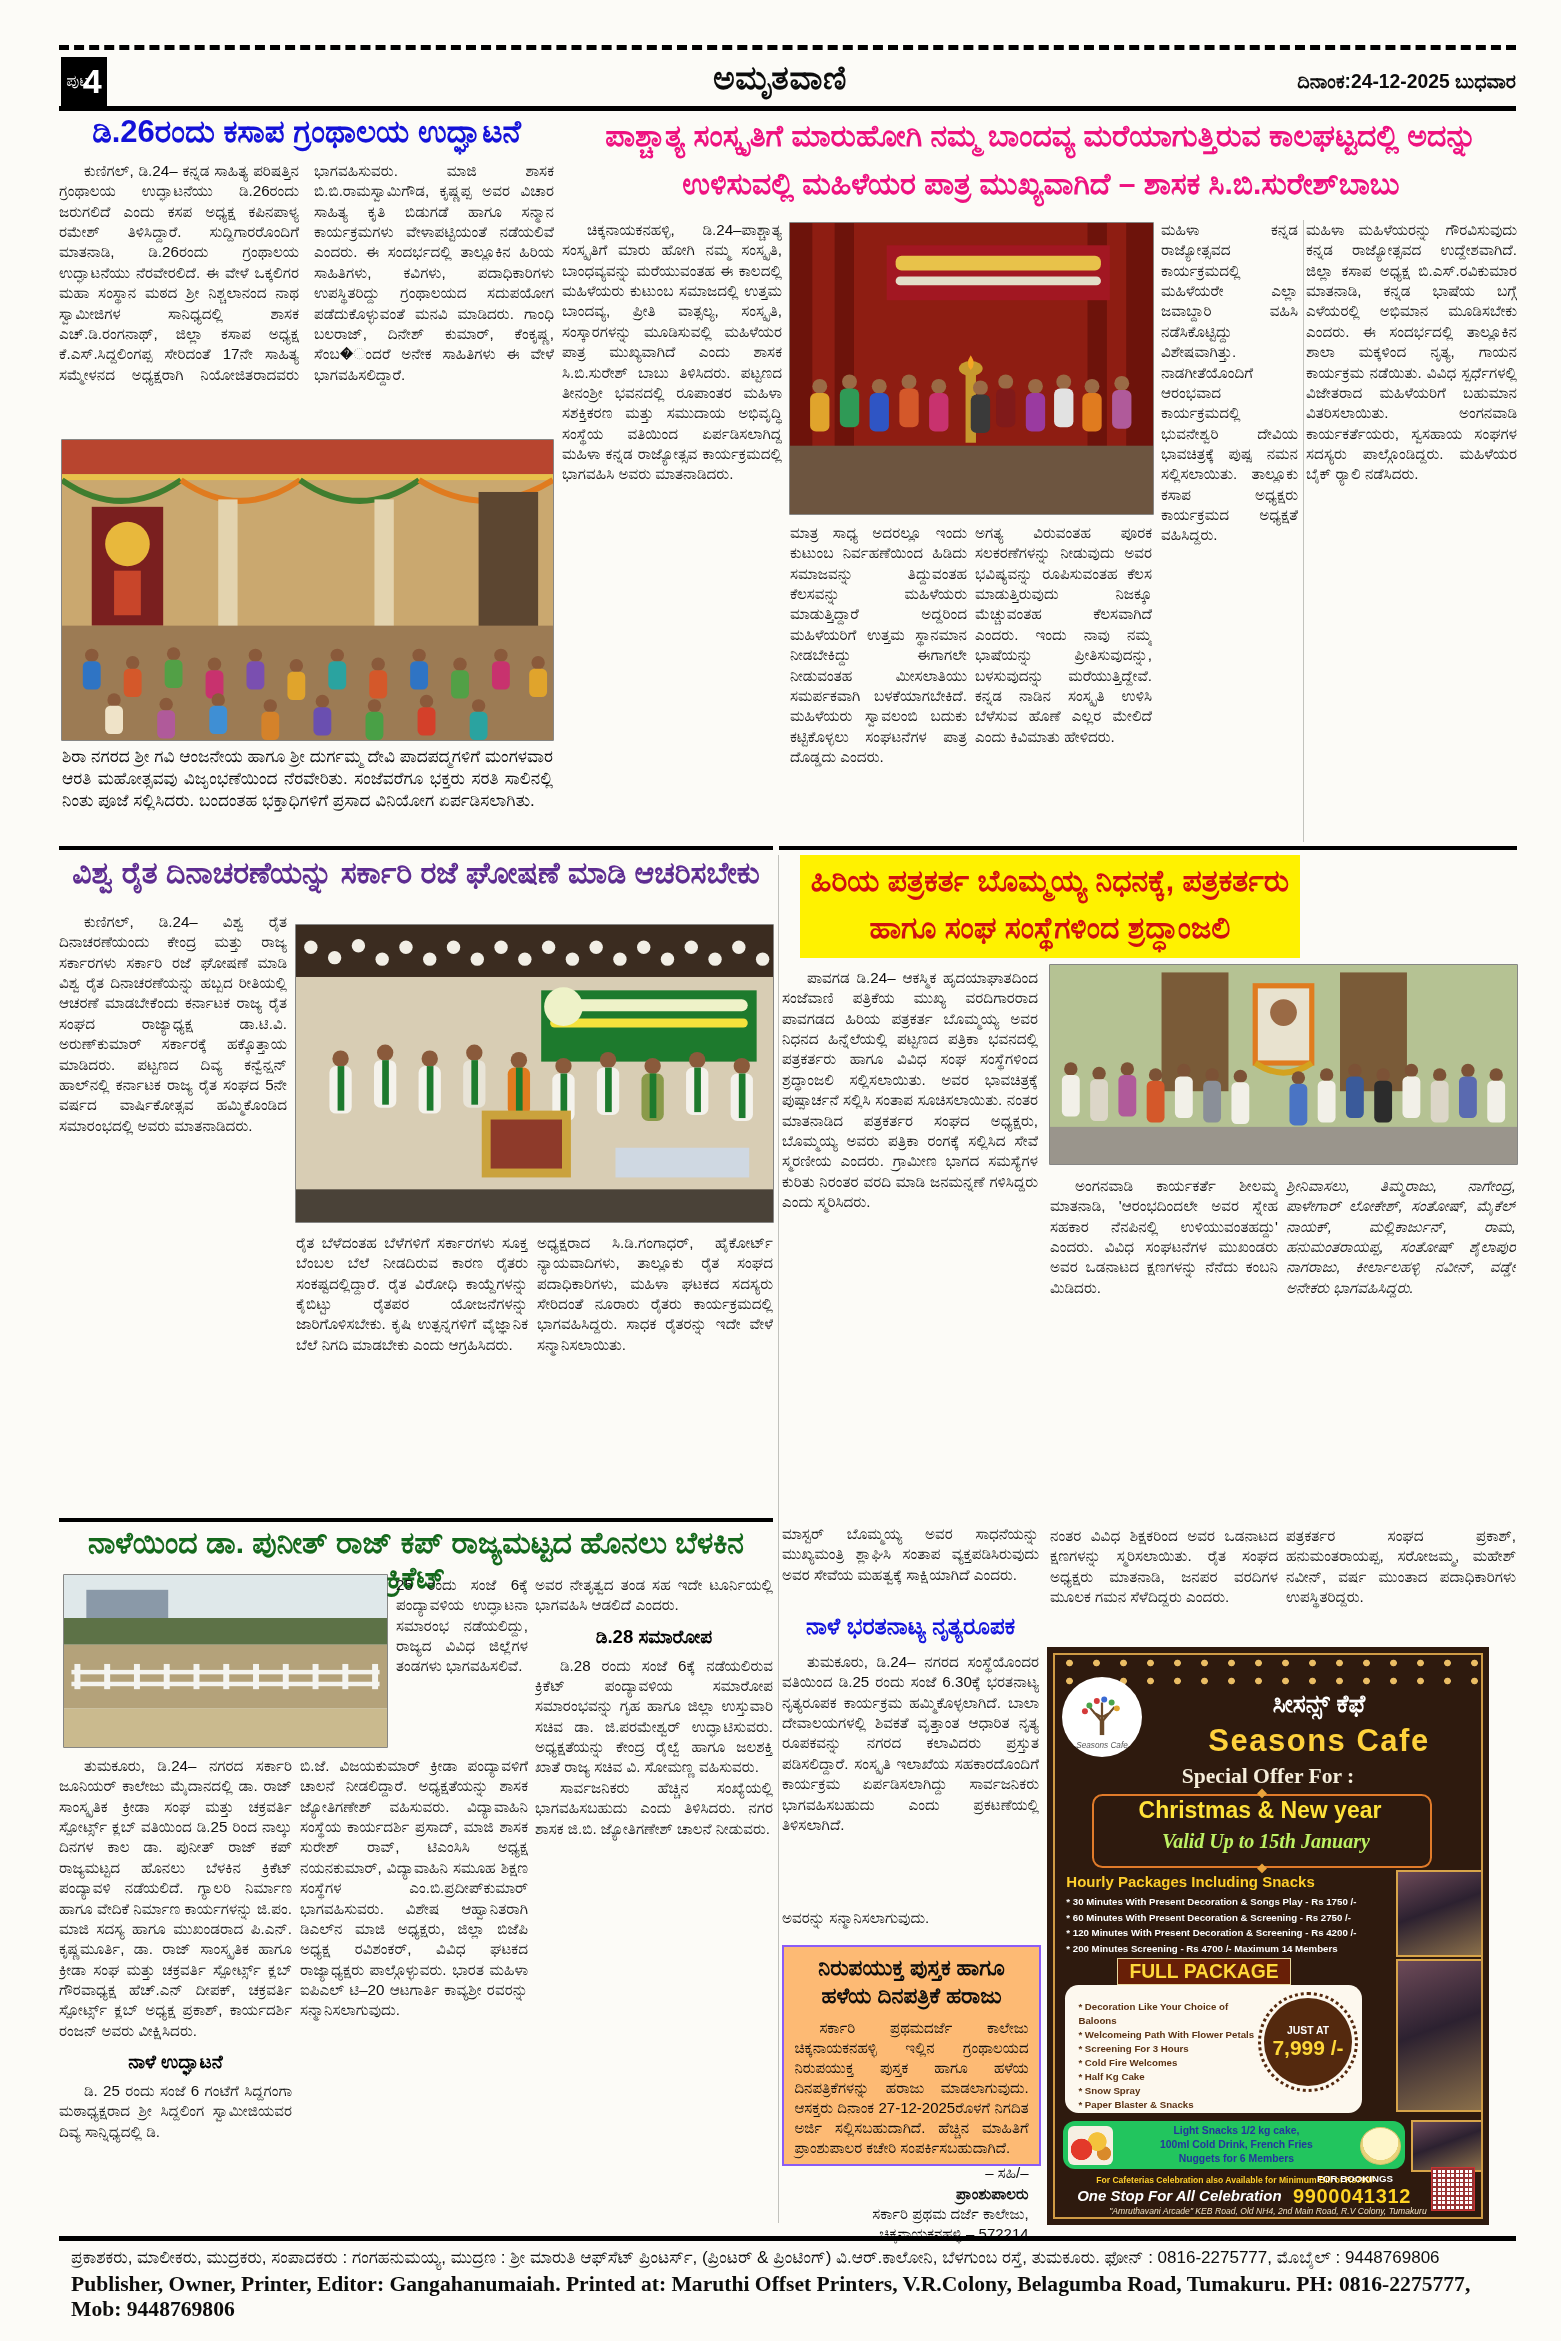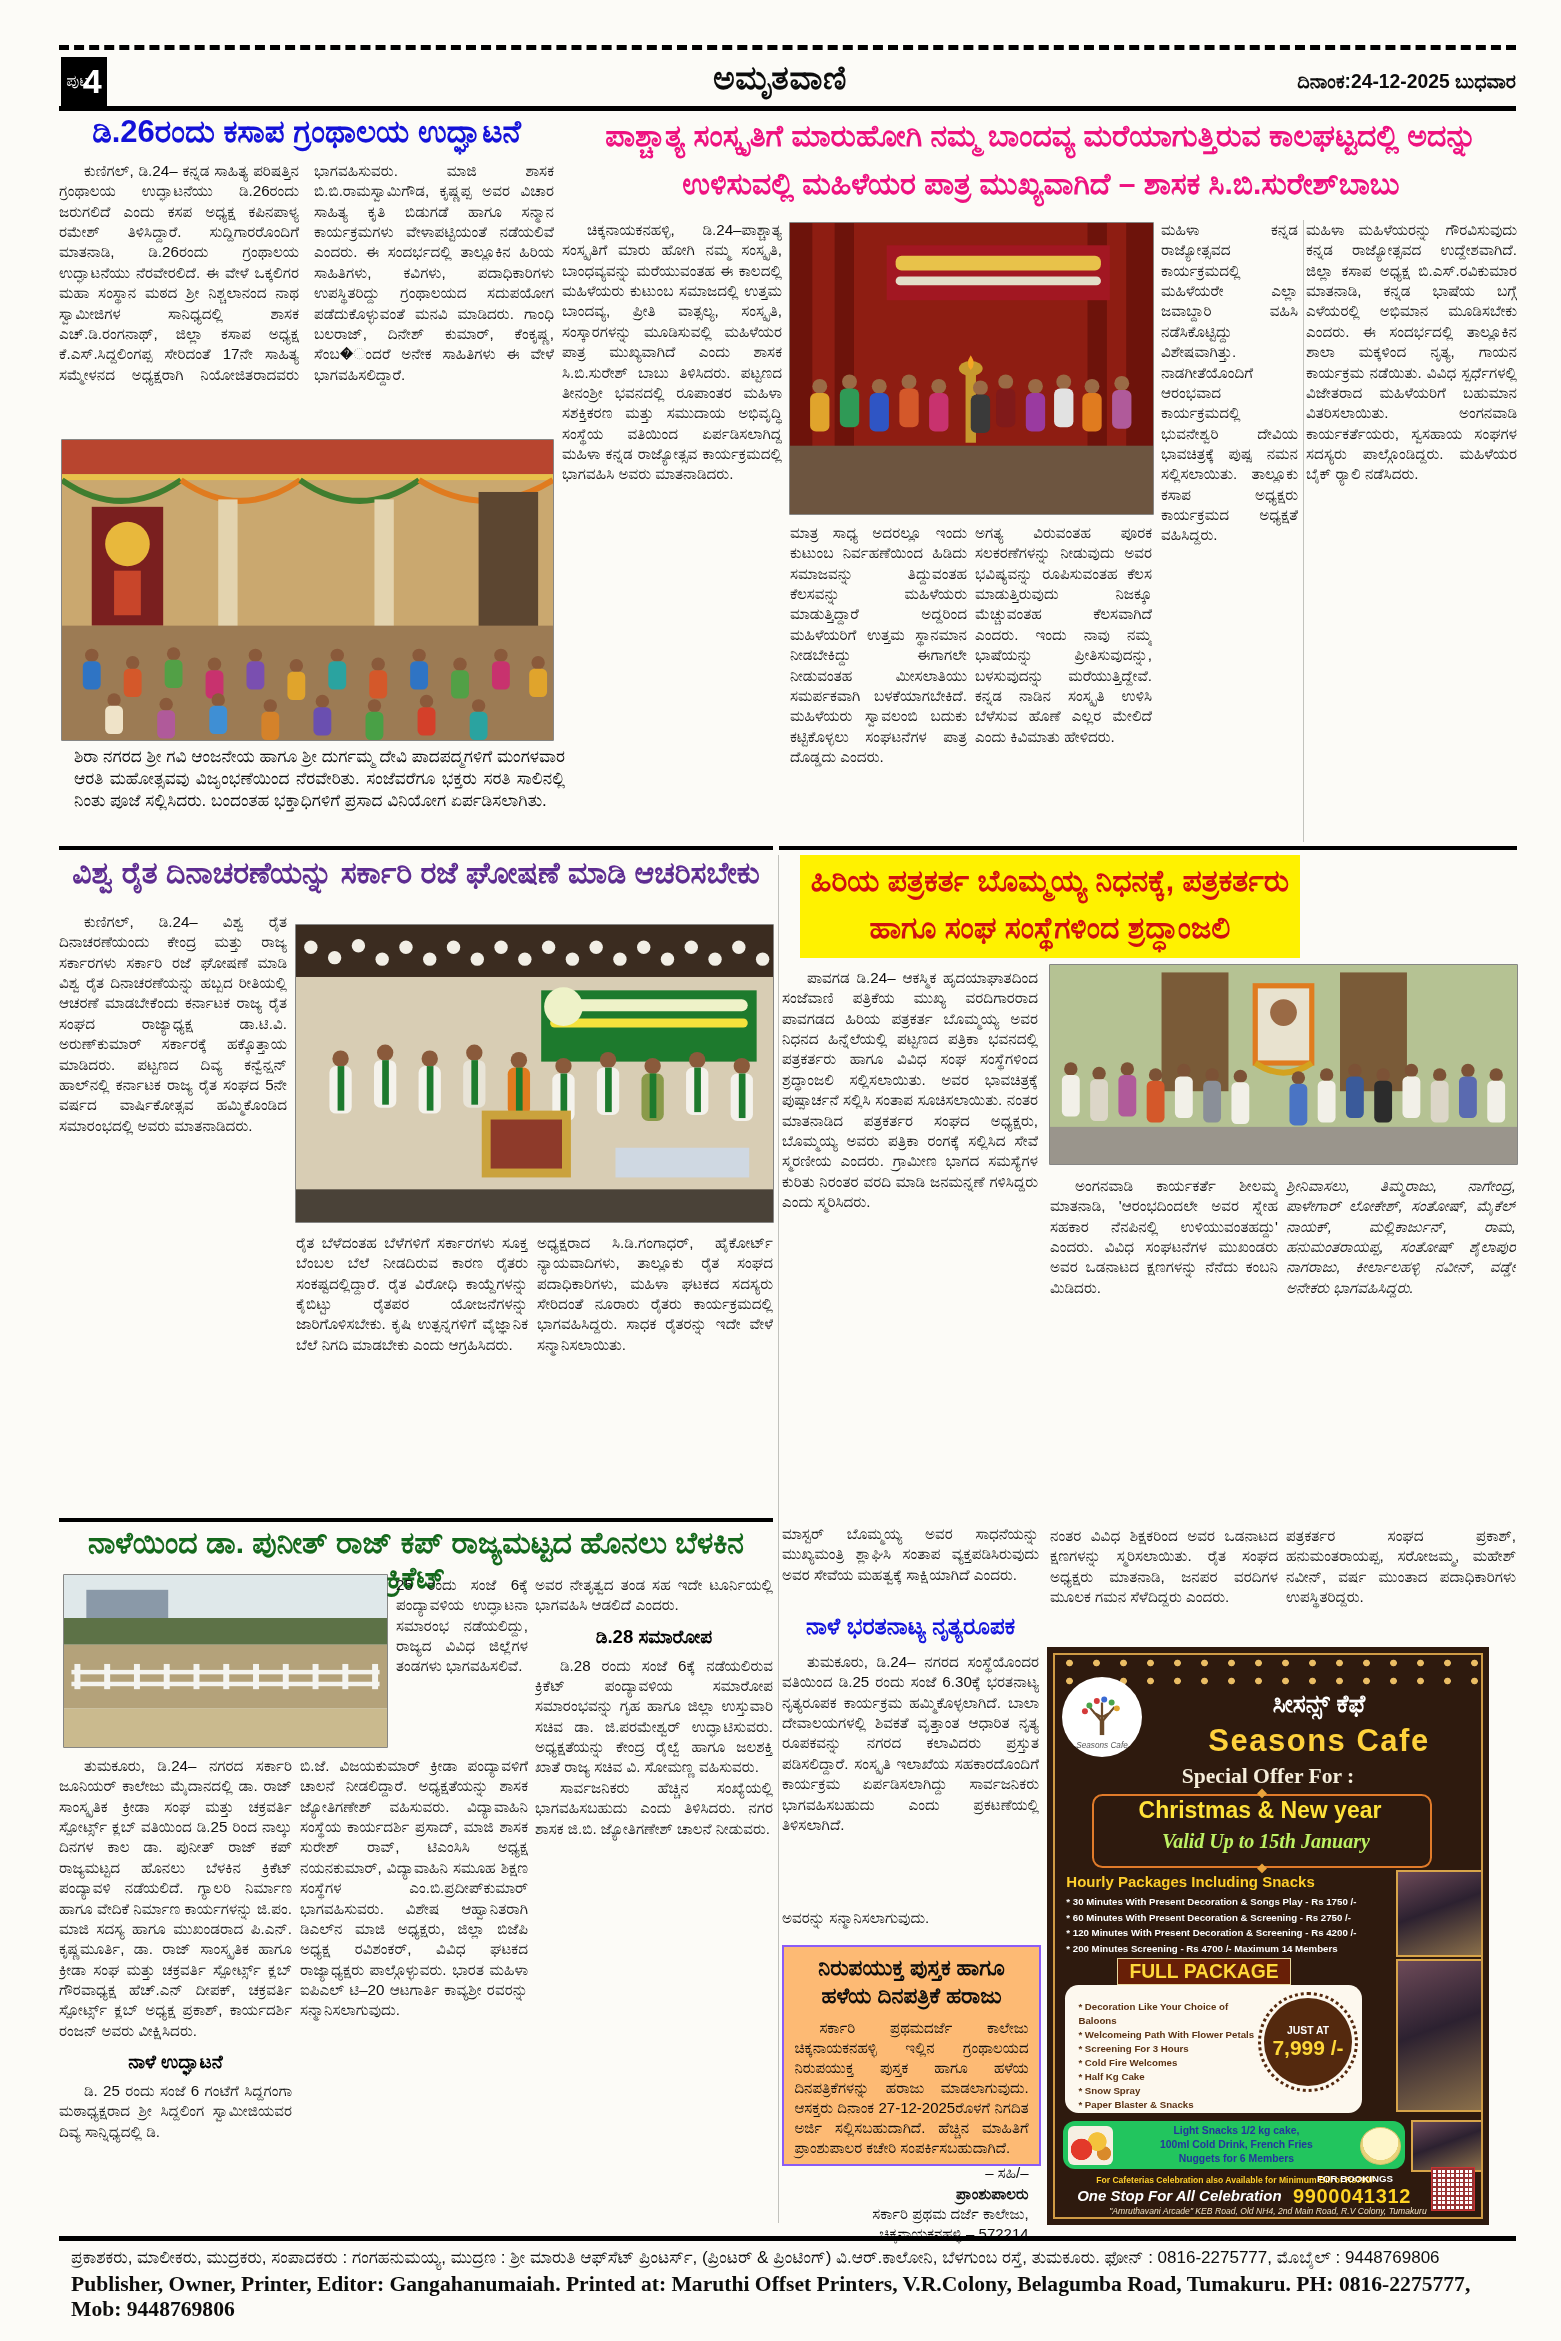--- a/index.html
+++ b/index.html
@@ -135,21 +135,21 @@
       <use href="#pl" x="70" y="350" style="color:#efe3c8"></use>
         <use href="#pl" x="140" y="356" style="color:#b05a9a"></use>
       <use href="#pl" x="210" y="350" style="color:#3f8fd4"></use>
         <use href="#pl" x="280" y="358" style="color:#d4822a"></use>
       <use href="#pl" x="350" y="352" style="color:#6a4fb0"></use>
         <use href="#pl" x="420" y="358" style="color:#49a046"></use>
       <use href="#pl" x="490" y="352" style="color:#d4402a"></use>
         <use href="#pl" x="560" y="358" style="color:#2aa3a0"></use>
     </svg>
   </div>
-  <div class="caption" style="left:62px;top:746px;width:491px;height:97px;margin-left:12px;">ಶಿರಾ ನಗರದ ಶ್ರೀ ಗವಿ ಆಂಜನೇಯ ಹಾಗೂ ಶ್ರೀ ದುರ್ಗಮ್ಮ ದೇವಿ ಪಾದಪದ್ಮಗಳಿಗೆ ಮಂಗಳವಾರ ಆರತಿ ಮಹೋತ್ಸವವು ವಿಜೃಂಭಣೆಯಿಂದ ನೆರವೇರಿತು. ಸಂಜೆವರೆಗೂ ಭಕ್ತರು ಸರತಿ ಸಾಲಿನಲ್ಲಿ ನಿಂತು ಪೂಜೆ ಸಲ್ಲಿಸಿದರು. ಬಂದಂತಹ ಭಕ್ತಾಧಿಗಳಿಗೆ ಪ್ರಸಾದ ವಿನಿಯೋಗ ಏರ್ಪಡಿಸಲಾಗಿತು.</div>
+  <div class="caption" style="left:62px;top:746px;width:491px;height:97px;">ಶಿರಾ ನಗರದ ಶ್ರೀ ಗವಿ ಆಂಜನೇಯ ಹಾಗೂ ಶ್ರೀ ದುರ್ಗಮ್ಮ ದೇವಿ ಪಾದಪದ್ಮಗಳಿಗೆ ಮಂಗಳವಾರ ಆರತಿ ಮಹೋತ್ಸವವು ವಿಜೃಂಭಣೆಯಿಂದ ನೆರವೇರಿತು. ಸಂಜೆವರೆಗೂ ಭಕ್ತರು ಸರತಿ ಸಾಲಿನಲ್ಲಿ ನಿಂತು ಪೂಜೆ ಸಲ್ಲಿಸಿದರು. ಬಂದಂತಹ ಭಕ್ತಾಧಿಗಳಿಗೆ ಪ್ರಸಾದ ವಿನಿಯೋಗ ಏರ್ಪಡಿಸಲಾಗಿತು.</div>
 
   <div class="headline" style="left:565px;top:112px;width:952px;font-size:30px;line-height:1.6;color:#ee1280;">ಪಾಶ್ಚಾತ್ಯ ಸಂಸ್ಕೃತಿಗೆ ಮಾರುಹೋಗಿ ನಮ್ಮ ಬಾಂದವ್ಯ ಮರೆಯಾಗುತ್ತಿರುವ ಕಾಲಘಟ್ಟದಲ್ಲಿ ಅದನ್ನು ಉಳಿಸುವಲ್ಲಿ ಮಹಿಳೆಯರ ಪಾತ್ರ ಮುಖ್ಯವಾಗಿದೆ – ಶಾಸಕ ಸಿ.ಬಿ.ಸುರೇಶ್‌ಬಾಬು</div>
   <div class="col para" style="left:562px;top:220px;width:220px;height:622px;">ಚಿಕ್ಕನಾಯಕನಹಳ್ಳಿ, ಡಿ.24–ಪಾಶ್ಚಾತ್ಯ ಸಂಸ್ಕೃತಿಗೆ ಮಾರು ಹೋಗಿ ನಮ್ಮ ಸಂಸ್ಕೃತಿ, ಬಾಂಧವ್ಯವನ್ನು ಮರೆಯುವಂತಹ ಈ ಕಾಲದಲ್ಲಿ ಮಹಿಳೆಯರು ಕುಟುಂಬ ಸಮಾಜದಲ್ಲಿ ಉತ್ತಮ ಬಾಂದವ್ಯ, ಪ್ರೀತಿ ವಾತ್ಸಲ್ಯ, ಸಂಸ್ಕೃತಿ, ಸಂಸ್ಕಾರಗಳನ್ನು ಮೂಡಿಸುವಲ್ಲಿ ಮಹಿಳೆಯರ ಪಾತ್ರ ಮುಖ್ಯವಾಗಿದೆ ಎಂದು ಶಾಸಕ ಸಿ.ಬಿ.ಸುರೇಶ್ ಬಾಬು ತಿಳಿಸಿದರು. ಪಟ್ಟಣದ ತೀನಂಶ್ರೀ ಭವನದಲ್ಲಿ ರೂಪಾಂತರ ಮಹಿಳಾ ಸಶಕ್ತಿಕರಣ ಮತ್ತು ಸಮುದಾಯ ಅಭಿವೃದ್ಧಿ ಸಂಸ್ಥೆಯ ವತಿಯಿಂದ ಏರ್ಪಡಿಸಲಾಗಿದ್ದ ಮಹಿಳಾ ಕನ್ನಡ ರಾಜ್ಯೋತ್ಸವ ಕಾರ್ಯಕ್ರಮದಲ್ಲಿ ಭಾಗವಹಿಸಿ ಅವರು ಮಾತನಾಡಿದರು.</div>
   <div class="photo" style="left:790px;top:223px;width:363px;height:291px;">
     <svg viewBox="0 0 488 392" preserveAspectRatio="none">
       <defs>
           <g id="pm">
             <circle r="10" fill="#9a6a45"></circle>
             <rect x="-13" y="9" width="26" height="52" rx="8" fill="currentColor"></rect>
           </g>

